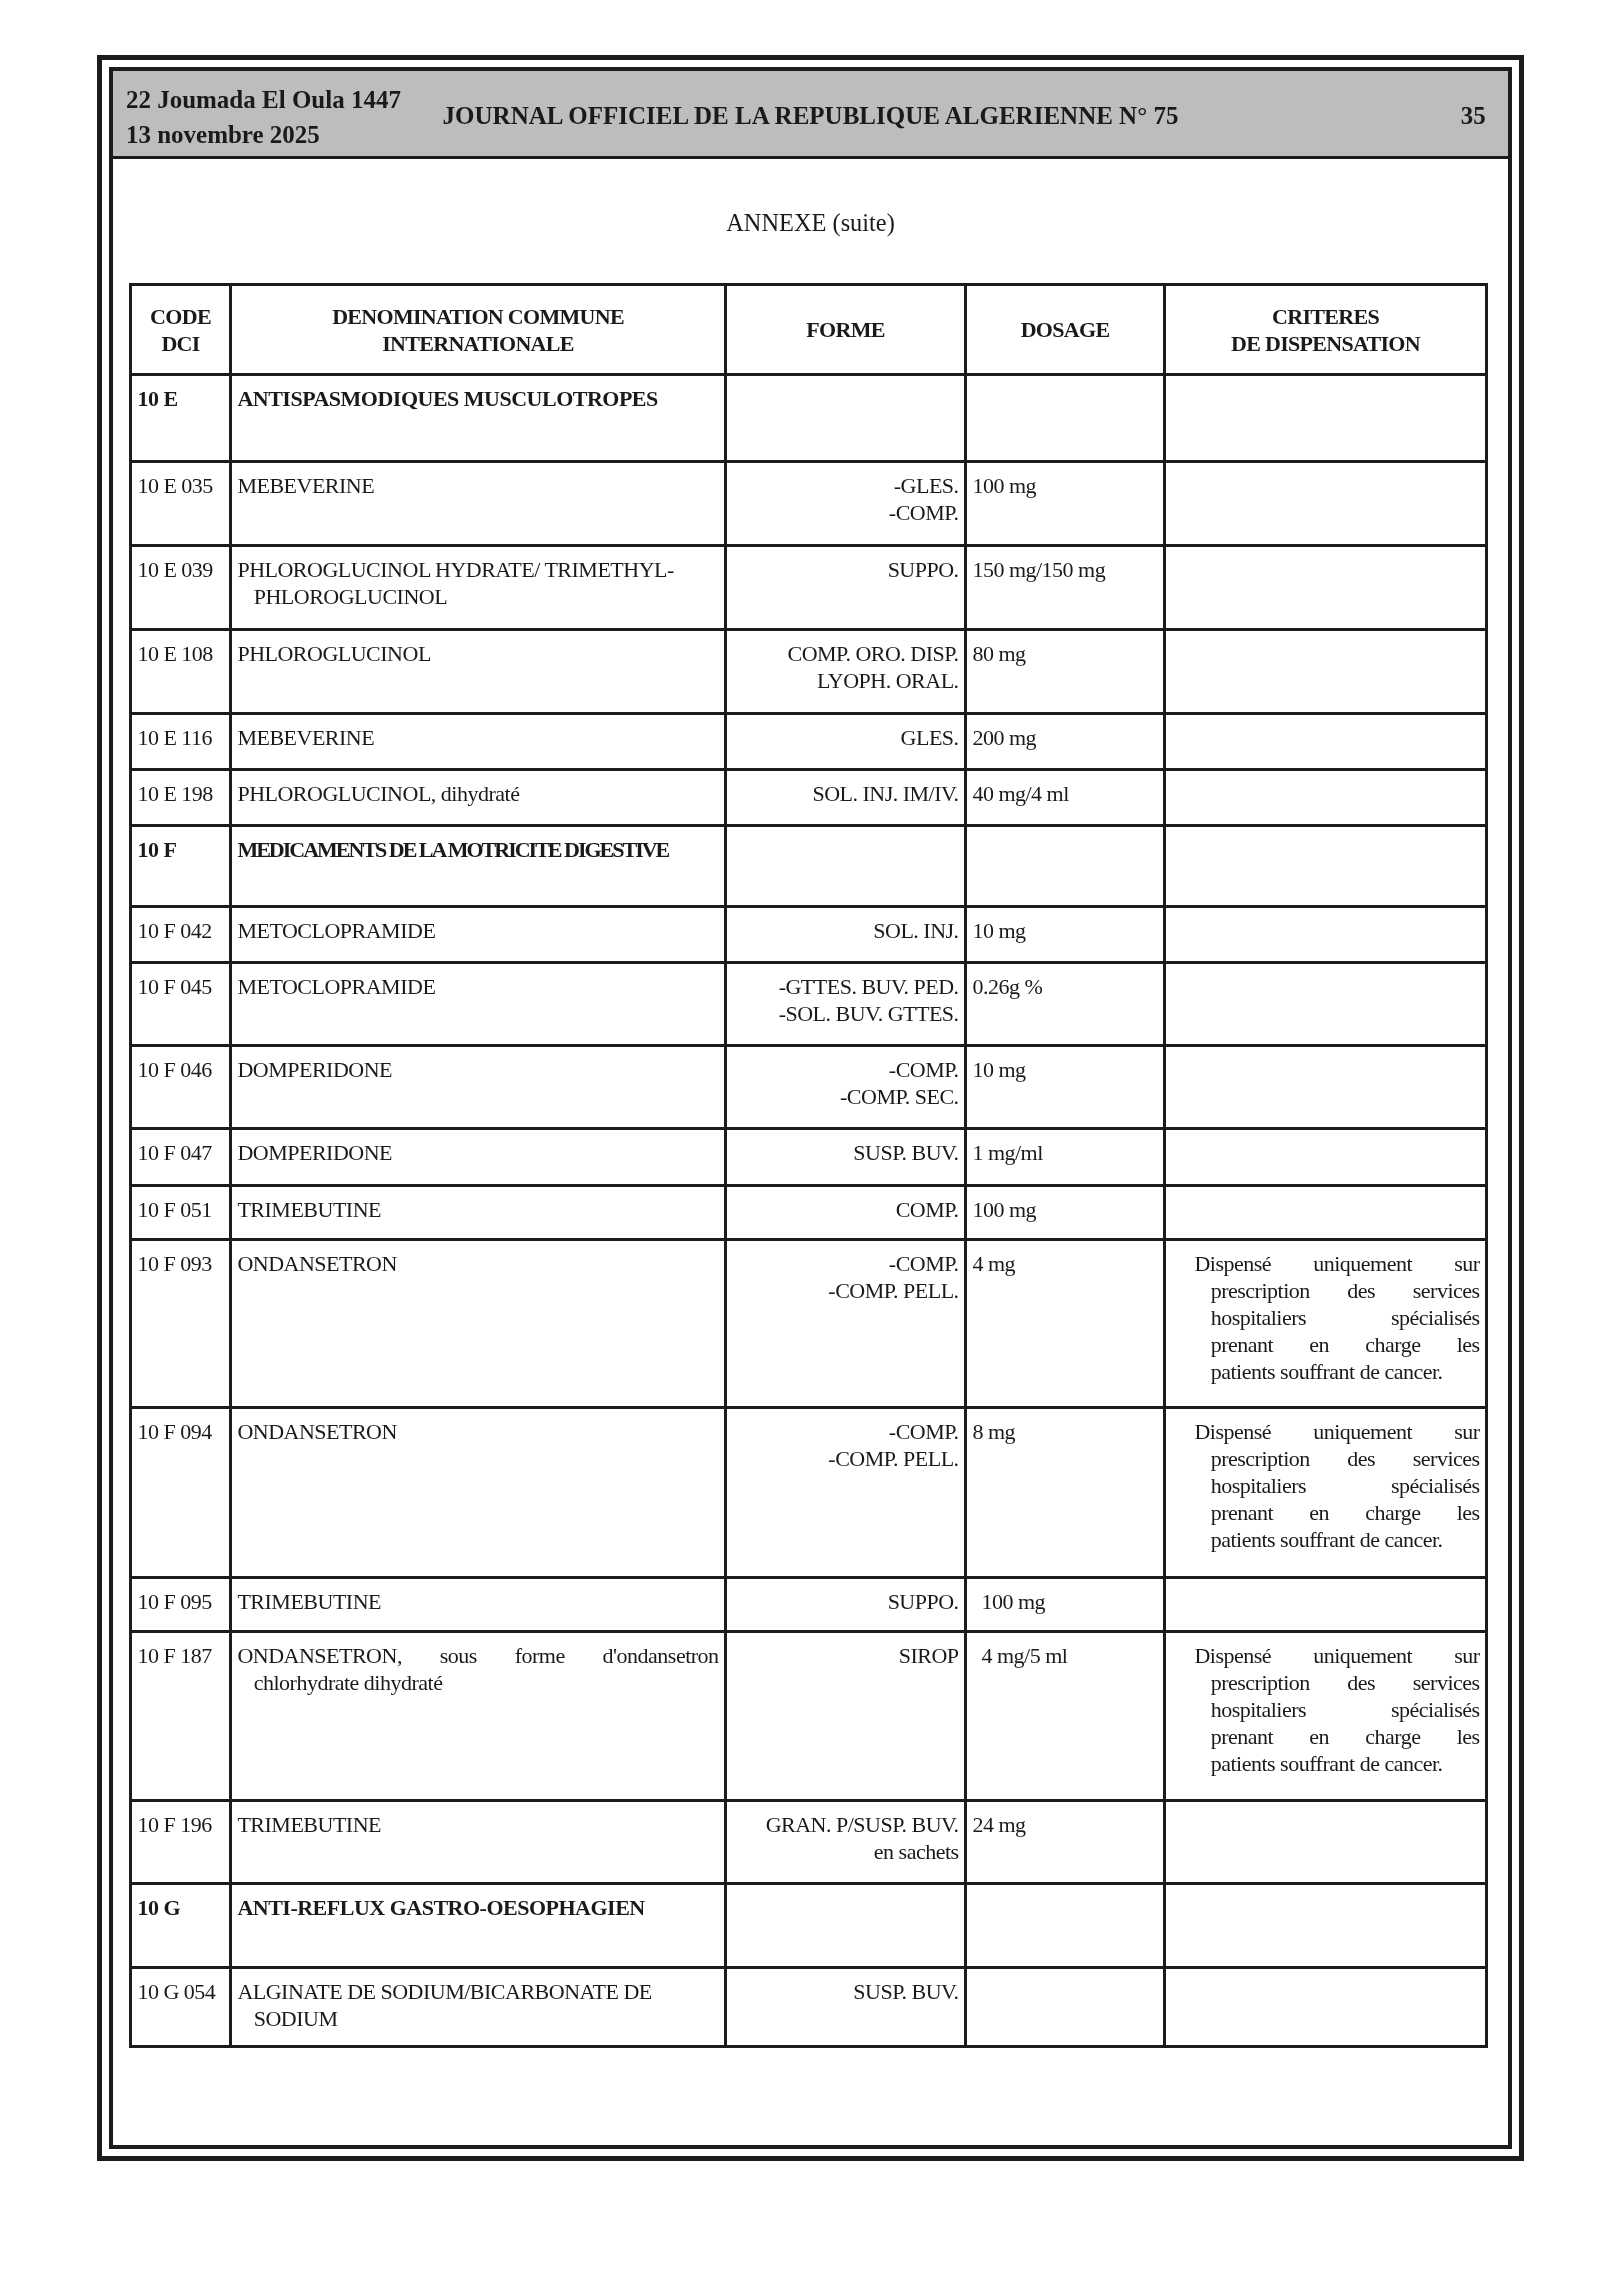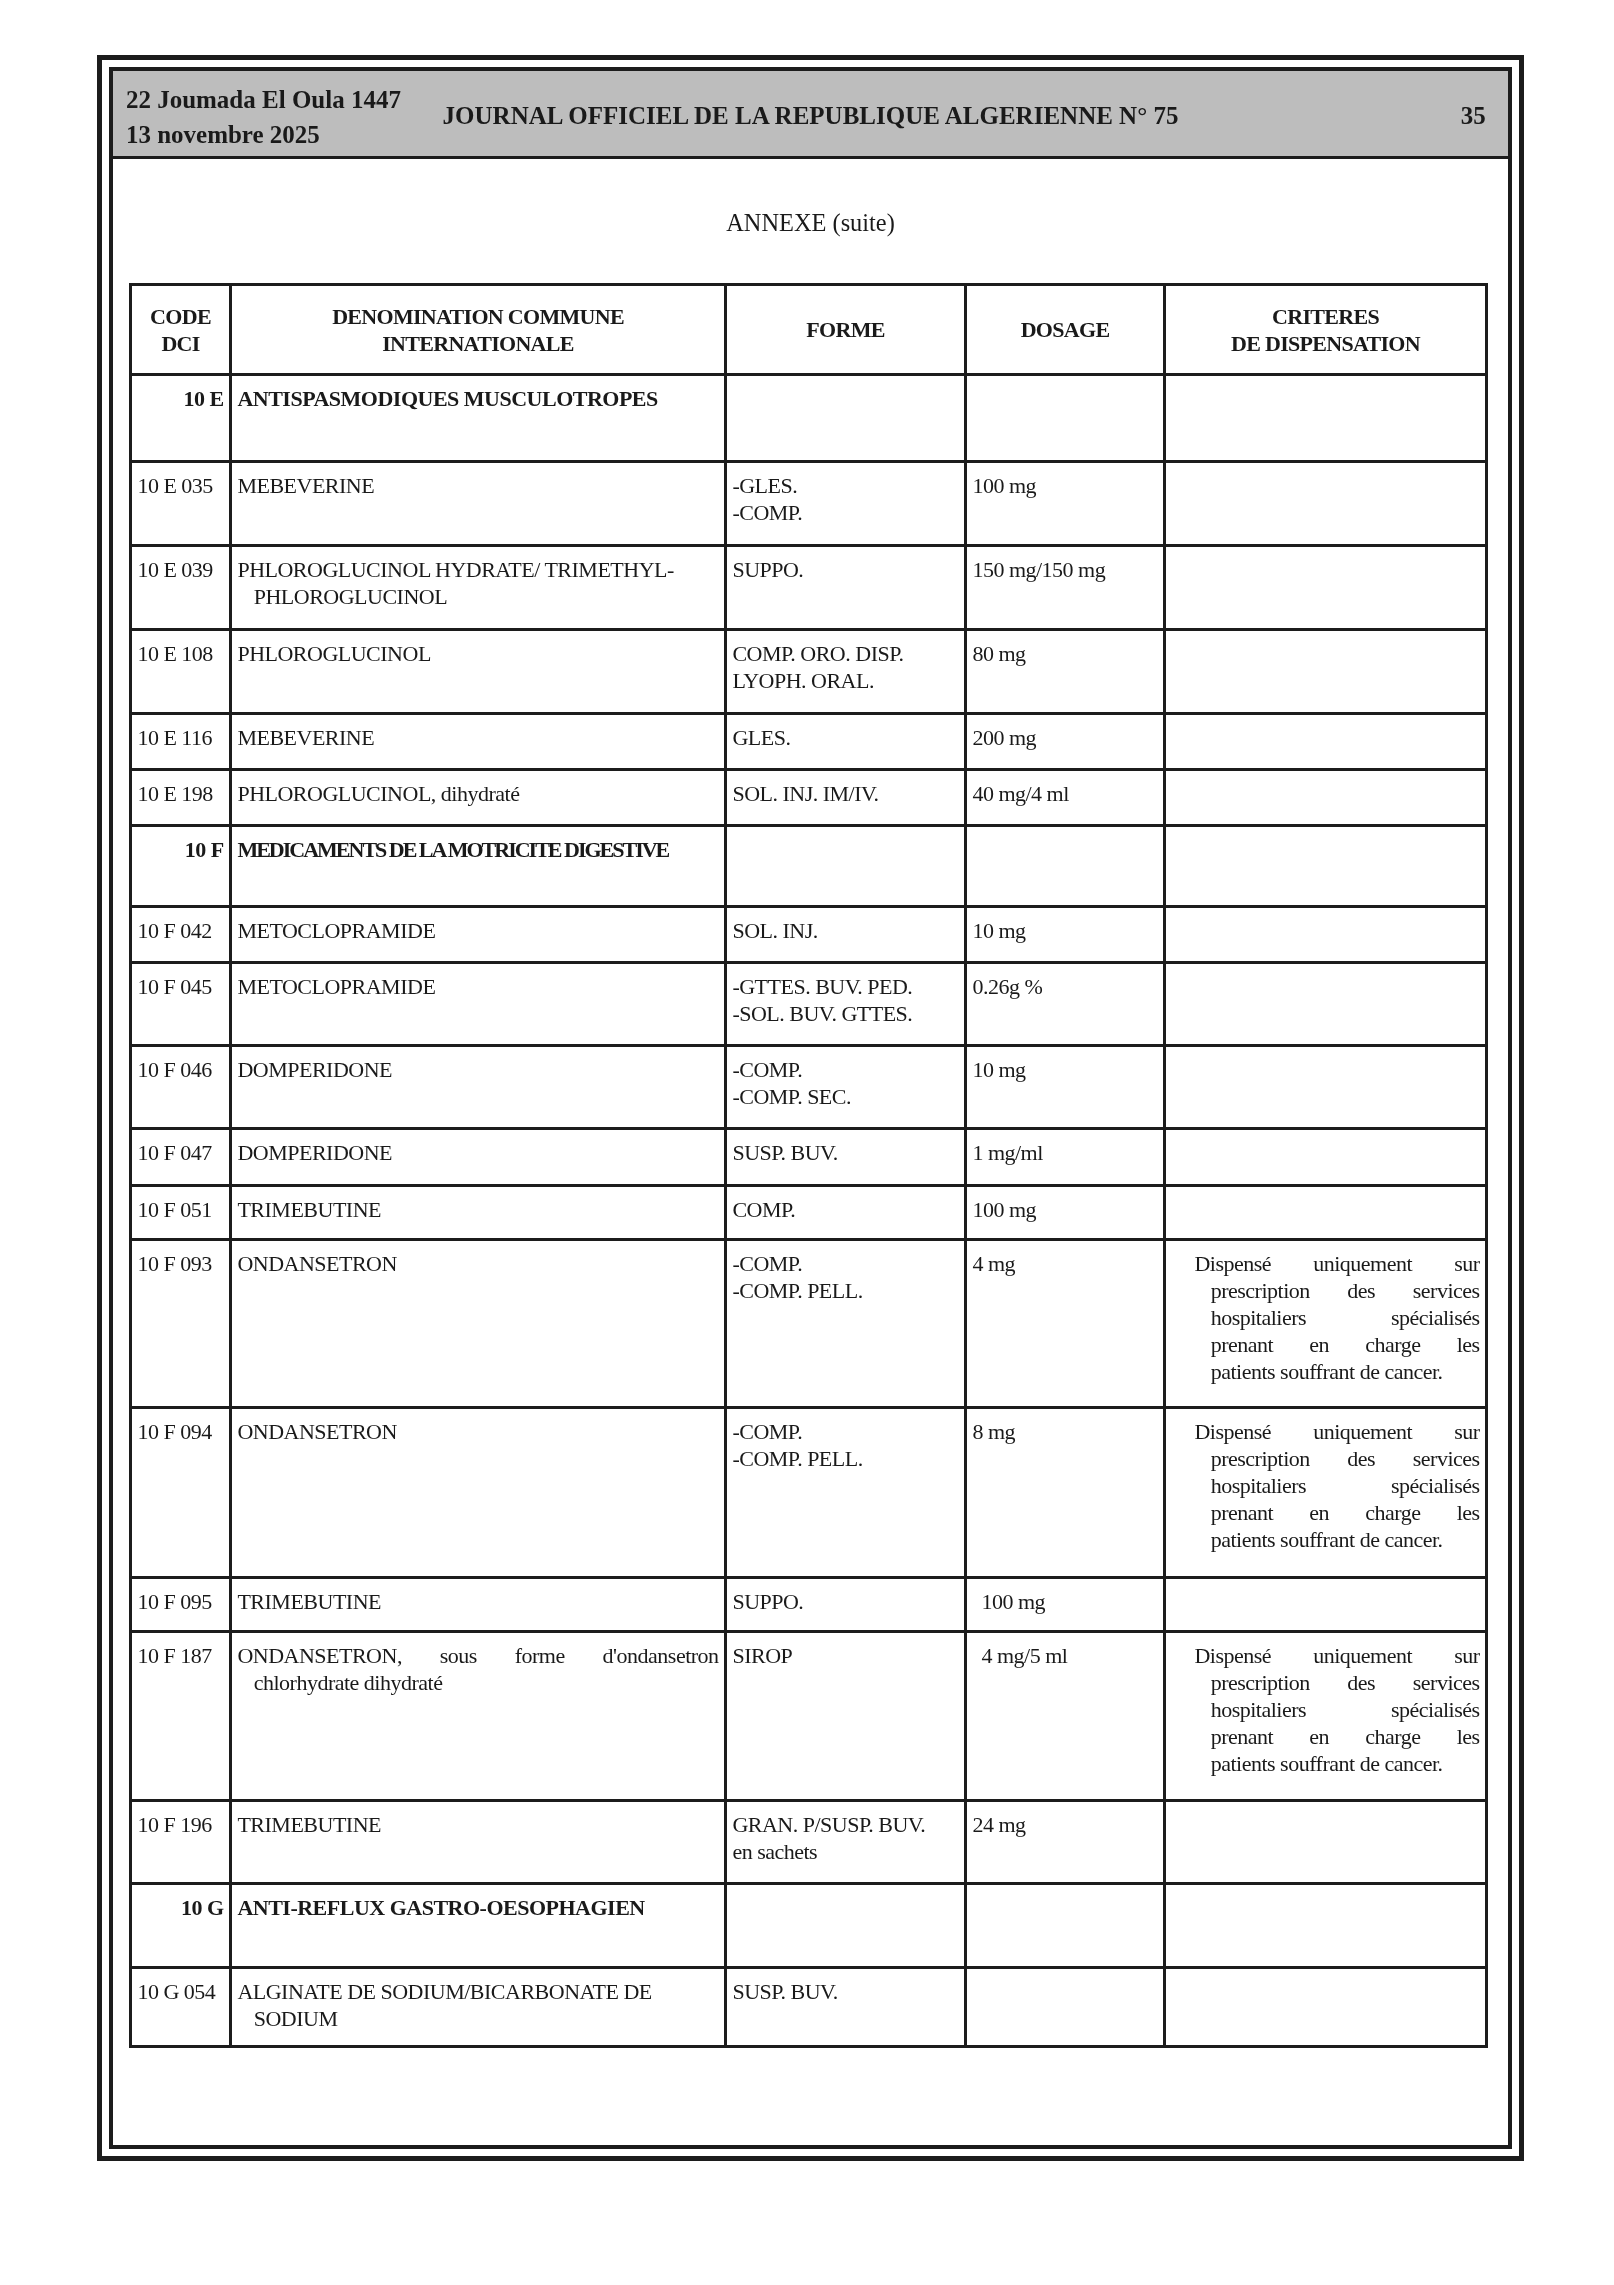--- a/index.html
+++ b/index.html
@@ -9,25 +9,25 @@
   .header { position: absolute; left: 0; top: 0; right: 0; height: 85px; background: #bdbdbd; border-bottom: 3.6px solid #1c1c1c; box-sizing: content-box; }
   .hdr-left { position: absolute; left: 12.7px; top: 11px; font-weight: bold; font-size: 25px; line-height: 35px; }
   .hdr-center { position: absolute; left: 0; right: 0; top: 31px; text-align: center; font-weight: bold; font-size: 25px; }
   .hdr-page { position: absolute; right: 22px; top: 31px; font-weight: bold; font-size: 25px; }
   .annex-title { position: absolute; left: 0; right: 0; top: 138px; text-align: center; font-size: 24.4px; }
 
   table.grid { position: absolute; left: 129px; top: 283px; width: 1355px; border-collapse: collapse; table-layout: fixed; }
   table.grid td, table.grid th { border: 3.6px solid #1c1c1c; vertical-align: top; font-size: 22px; line-height: 27px; padding: 9px 5.4px 0 5.4px; box-sizing: border-box; letter-spacing: -0.5px; }
   table.grid th { font-weight: bold; text-align: center; vertical-align: middle; padding: 0 5.4px; font-size: 22px; line-height: 27px; letter-spacing: -0.7px; }
   td.code { text-align: left; padding-left: 3.6px; padding-right: 1.8px; white-space: nowrap; letter-spacing: -1.1px; }
-  td.sec-code { text-align: right; font-weight: bold; }
+  td.sec-code { text-align: left; font-weight: bold; }
   td.sec-name { font-weight: bold; letter-spacing: -1.3px; margin-left: 30px; }
   td.name .hang { display: block; padding-left: 16.3px; }
   td.name.justified { text-align: justify; text-align-last: left; }
-  td.forme div { white-space: nowrap; }
+  td.forme div { white-space: nowrap; text-align: right; }
   td.crit { font-family: "Liberation Serif", "DejaVu Serif", serif; letter-spacing: 0; padding-left: 7.2px; padding-right: 7.2px; }
   td.crit .just { text-align: justify; text-align-last: justify; display: block; margin-left: 23px; }
   td.crit .just.last { text-align-last: left; }
   td.crit .indent { padding-left: 16.3px; }
   td.dosage.indent-sm { padding-left: 14.5px; }
 </style>
 </head>
 <body>
 
 <div class="frame-outer">

